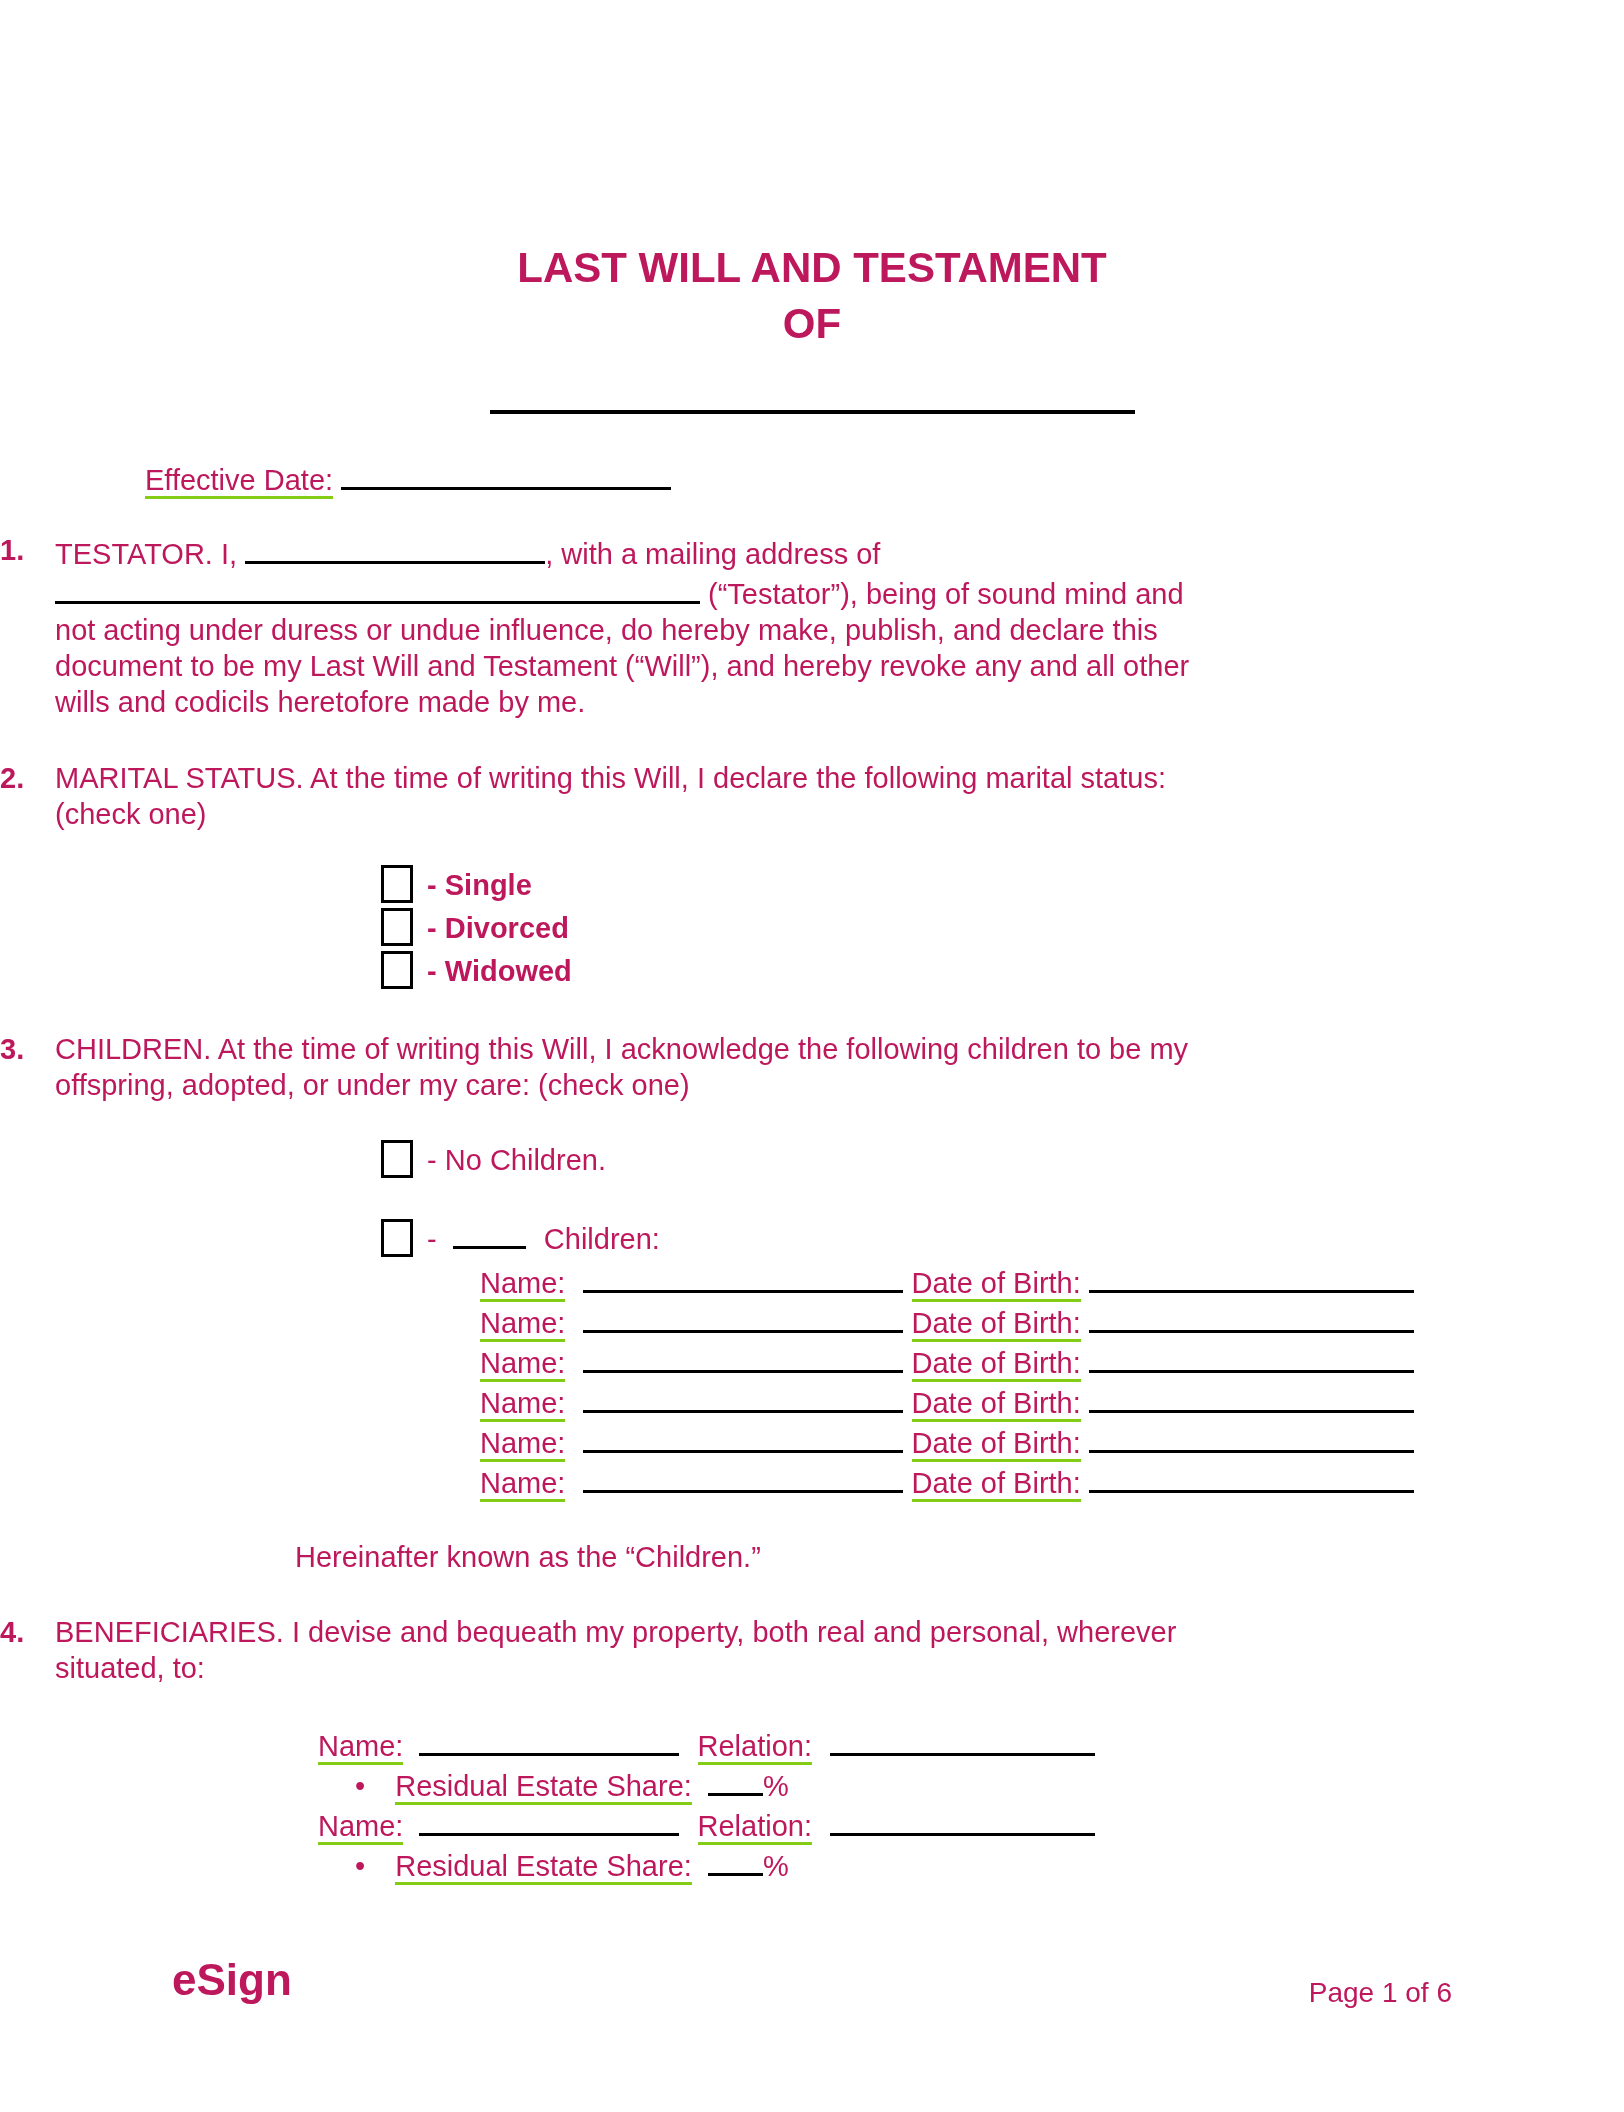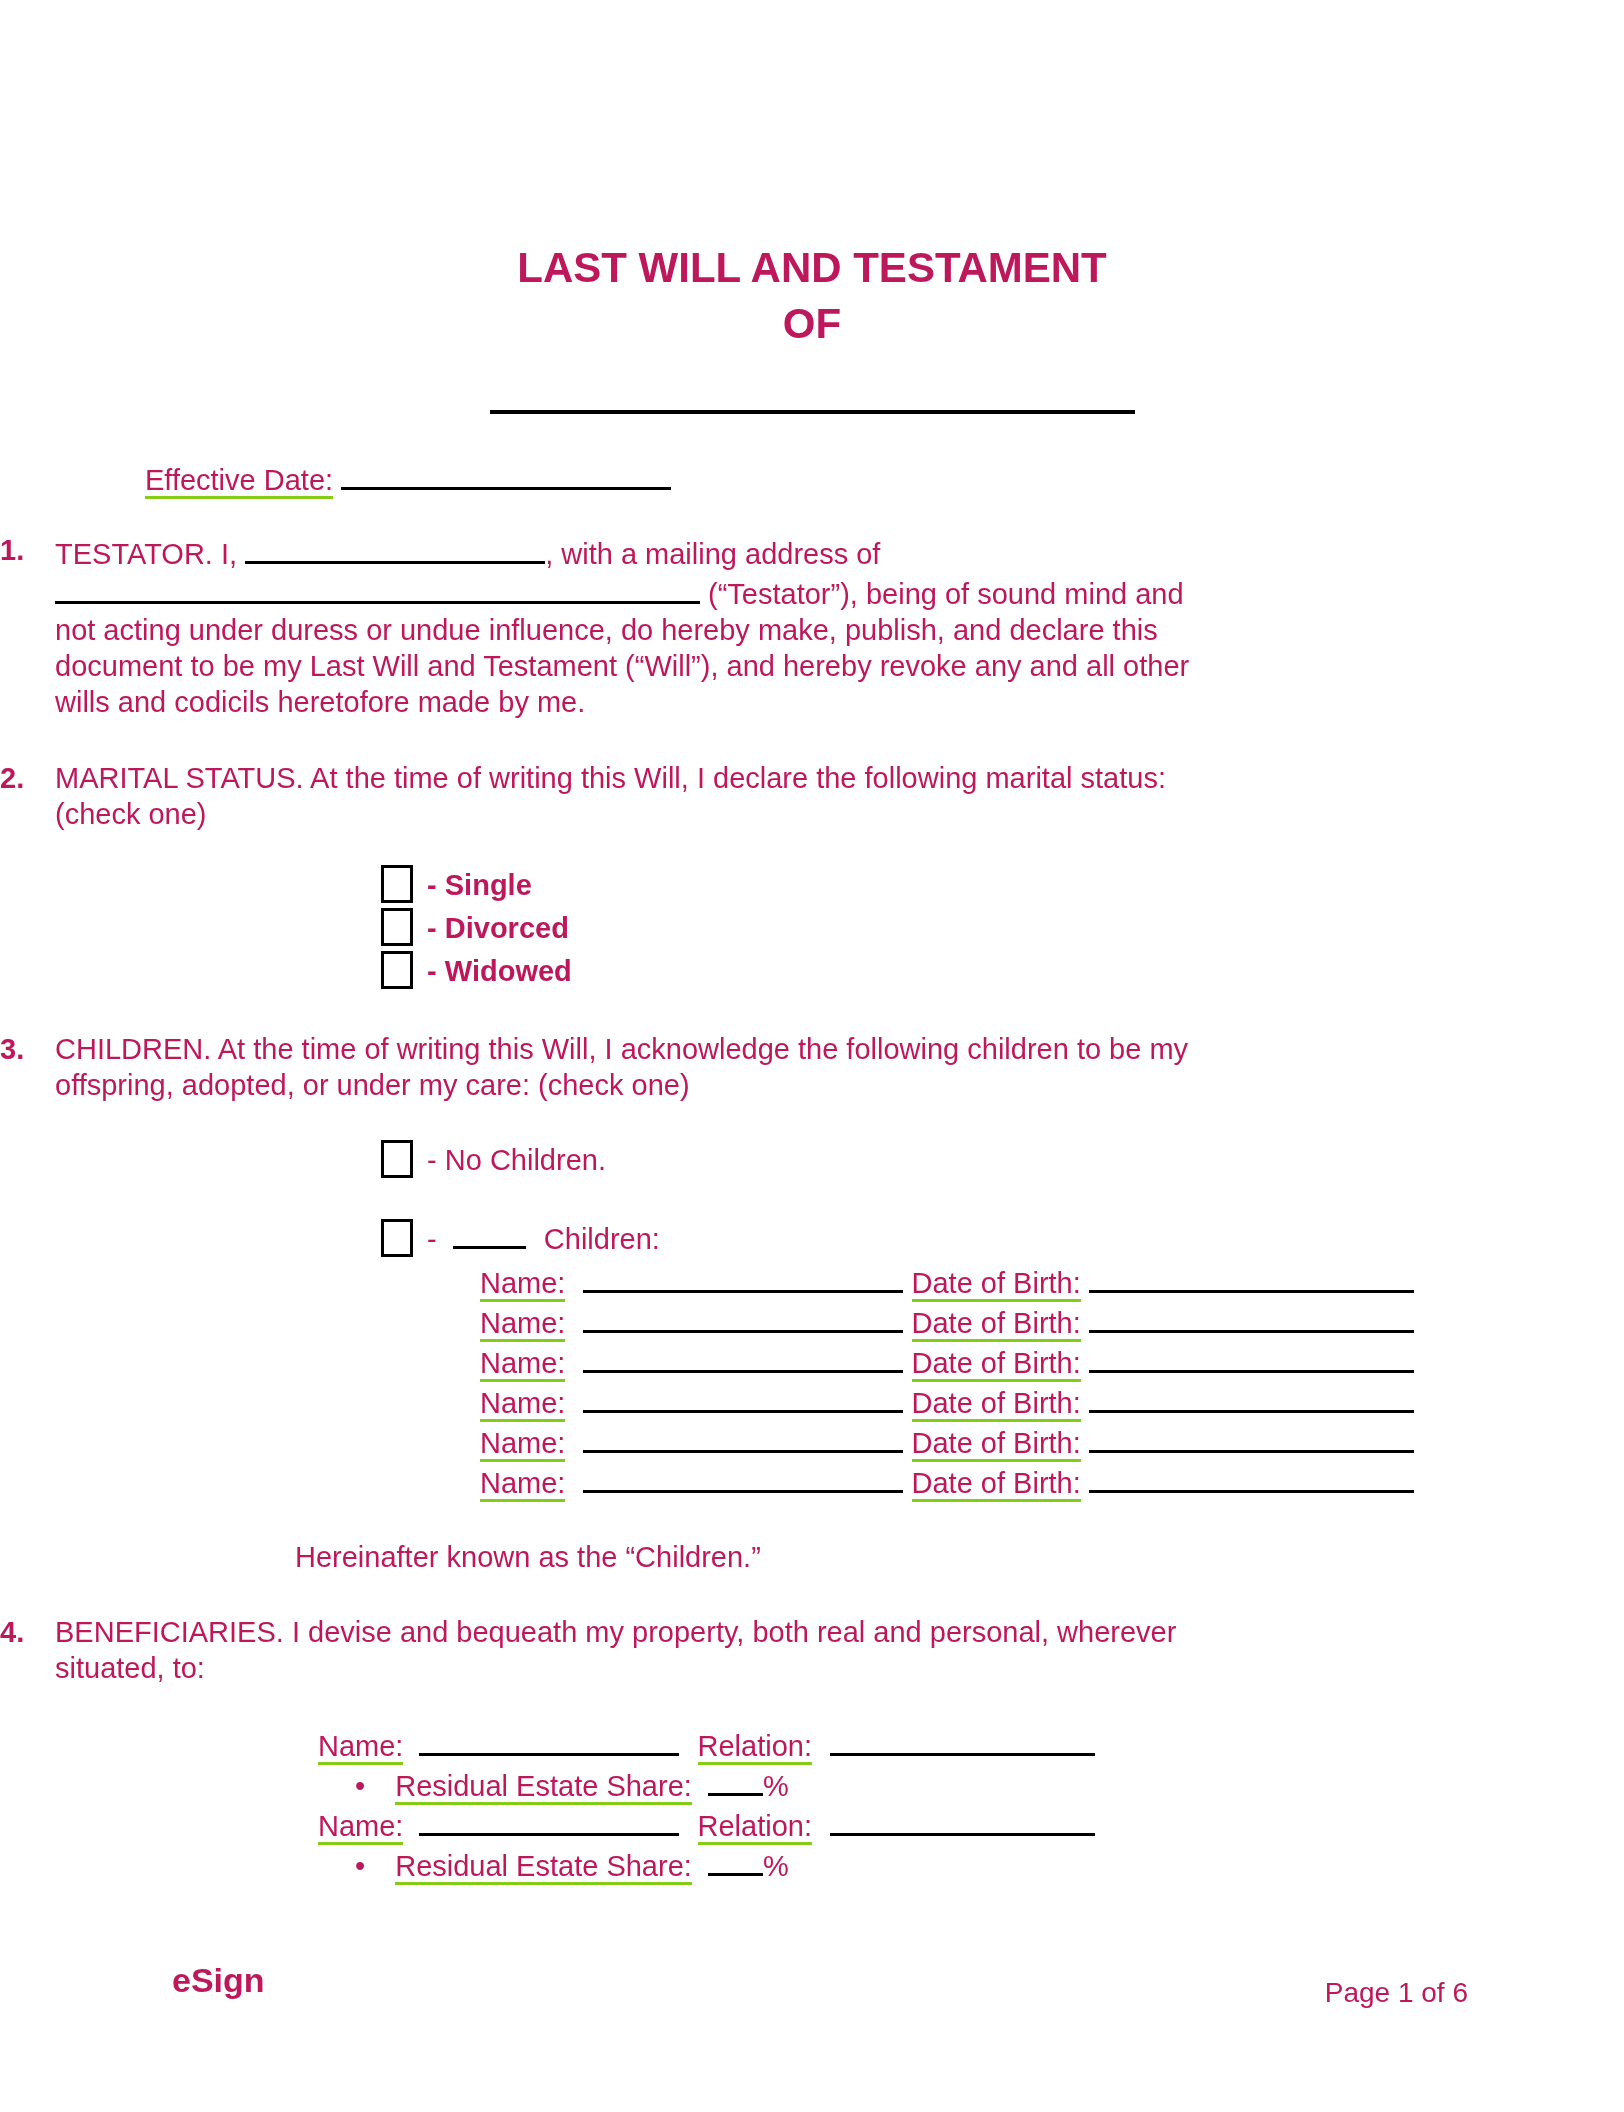--- a/index.html
+++ b/index.html
@@ -29,22 +29,22 @@
   .chk-row{line-height:43px;white-space:nowrap;}
   .checkbox{display:inline-block;width:26px;height:32px;border:3px solid #000;background:#fff;vertical-align:-8px;margin-right:6px;}
   .nochildren-row{margin:36px 0 0 381px;line-height:43px;}
   .childcount-row{margin:35px 0 0 381px;line-height:43px;}
   .child-row{margin-left:480px;white-space:nowrap;}
   .hereinafter{margin:38px 0 0 295px;}
   .benef{margin-top:38px;}
   .benef-row{margin-left:318px;white-space:nowrap;}
   .bullet-row{margin-left:355px;white-space:nowrap;}
   .bullet-label{margin-left:22px;margin-top:28px;}
-  .footer-brand{position:absolute;left:172px;top:1960px;font-size:34px;font-weight:bold;line-height:40px;}
-  .footer-page{position:absolute;right:156px;top:1976px;font-size:28px;line-height:34px;margin-left:13px;}
+  .footer-brand{position:absolute;left:172px;top:1960px;font-size:44px;font-weight:bold;line-height:40px;}
+  .footer-page{position:absolute;right:172px;top:1976px;font-size:28px;line-height:34px;margin-left:13px;}
 </style>
 </head>
 <body>
 
 <div class="page">
 
   <div class="title">
     <div>LAST WILL AND TESTAMENT</div>
     <div>OF</div>
   </div>

